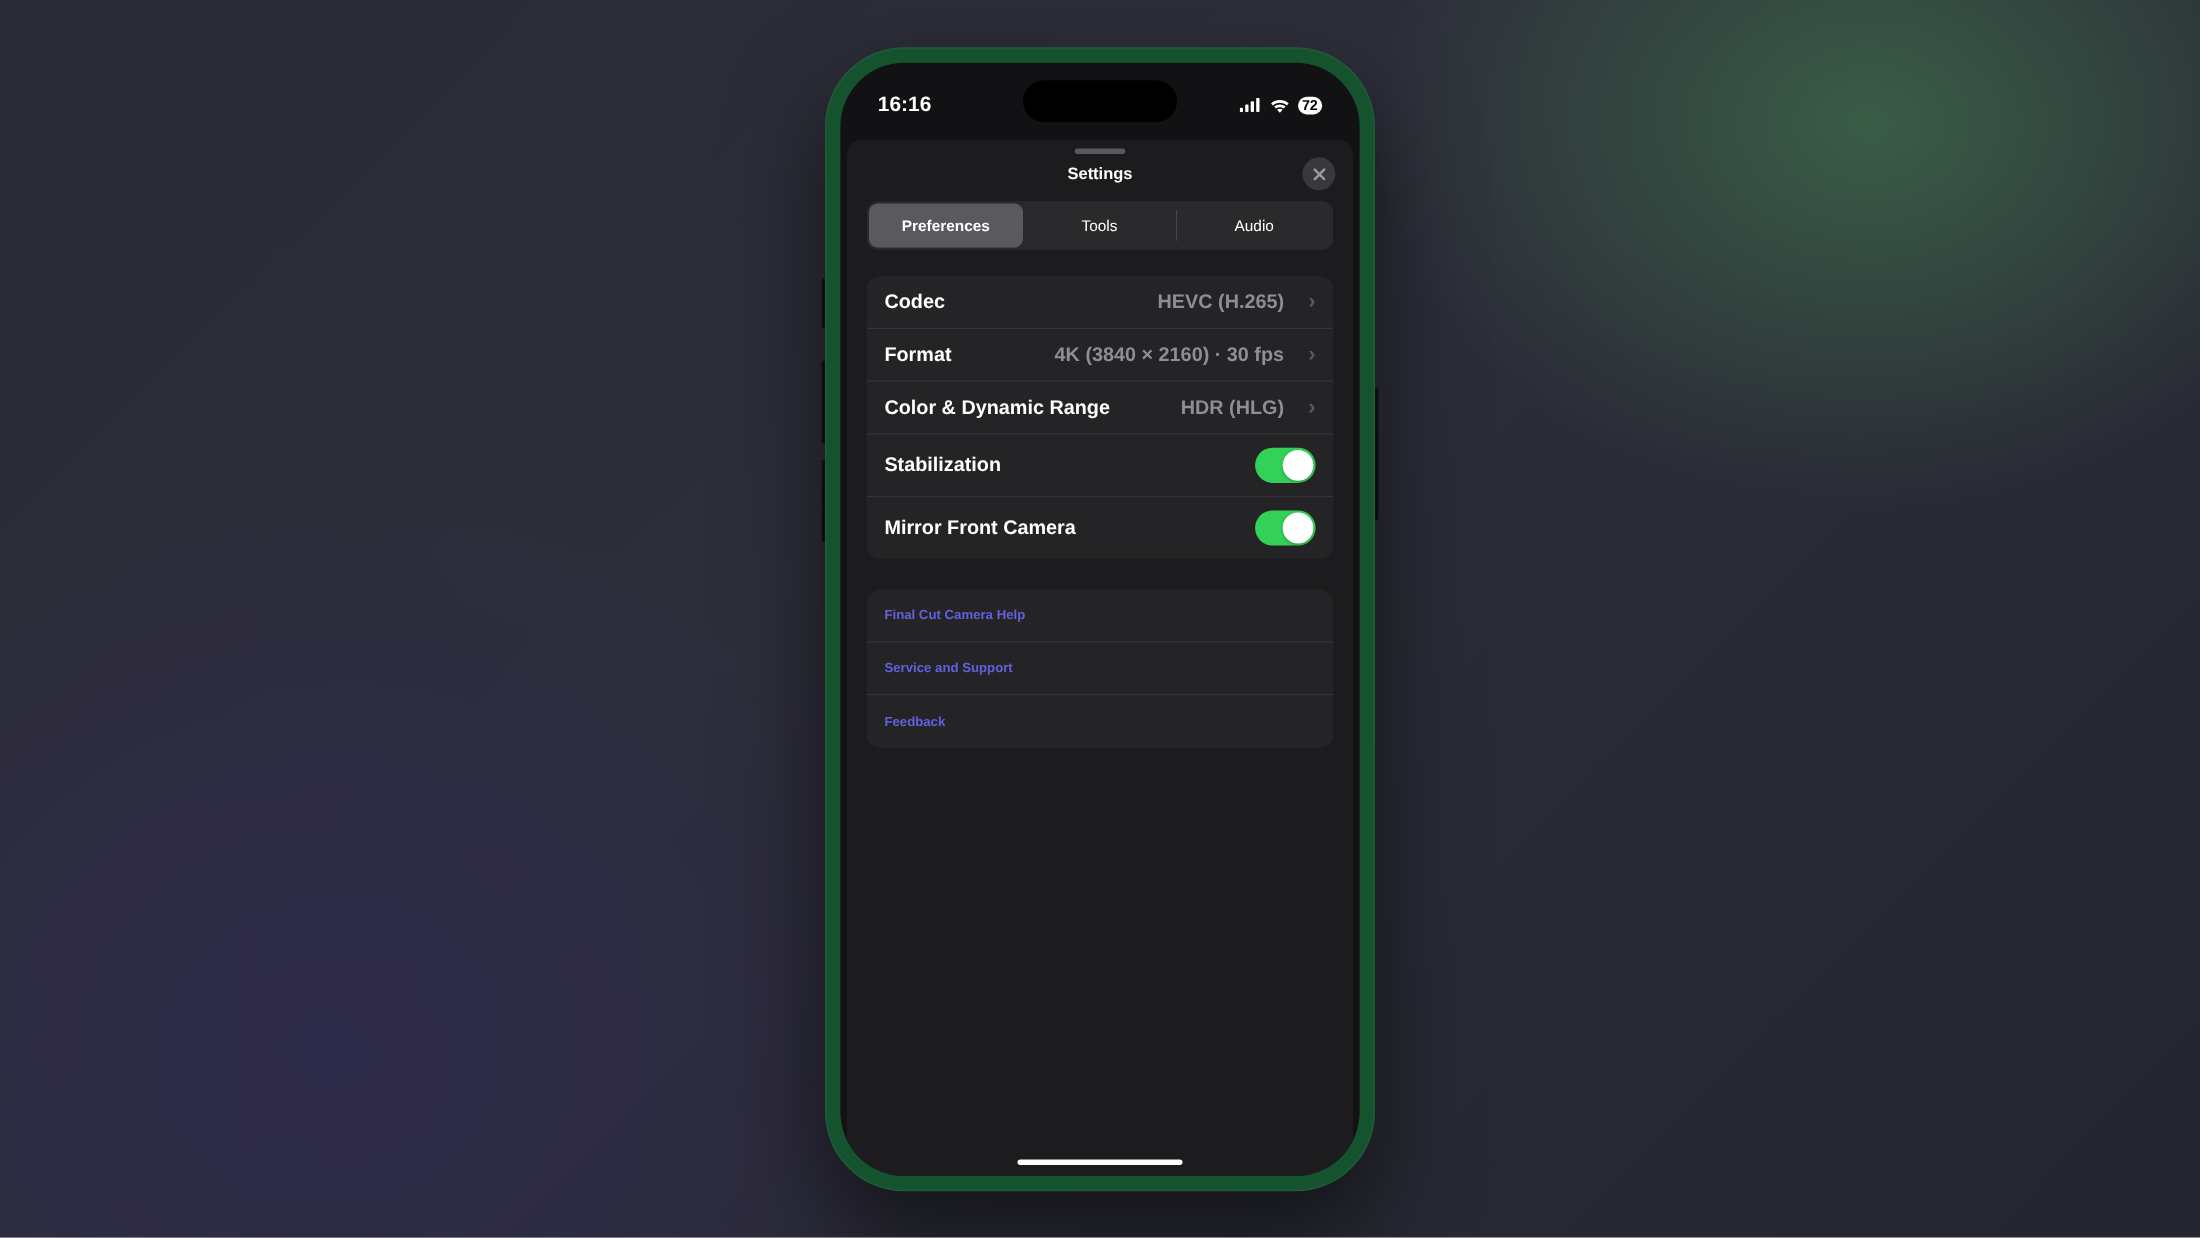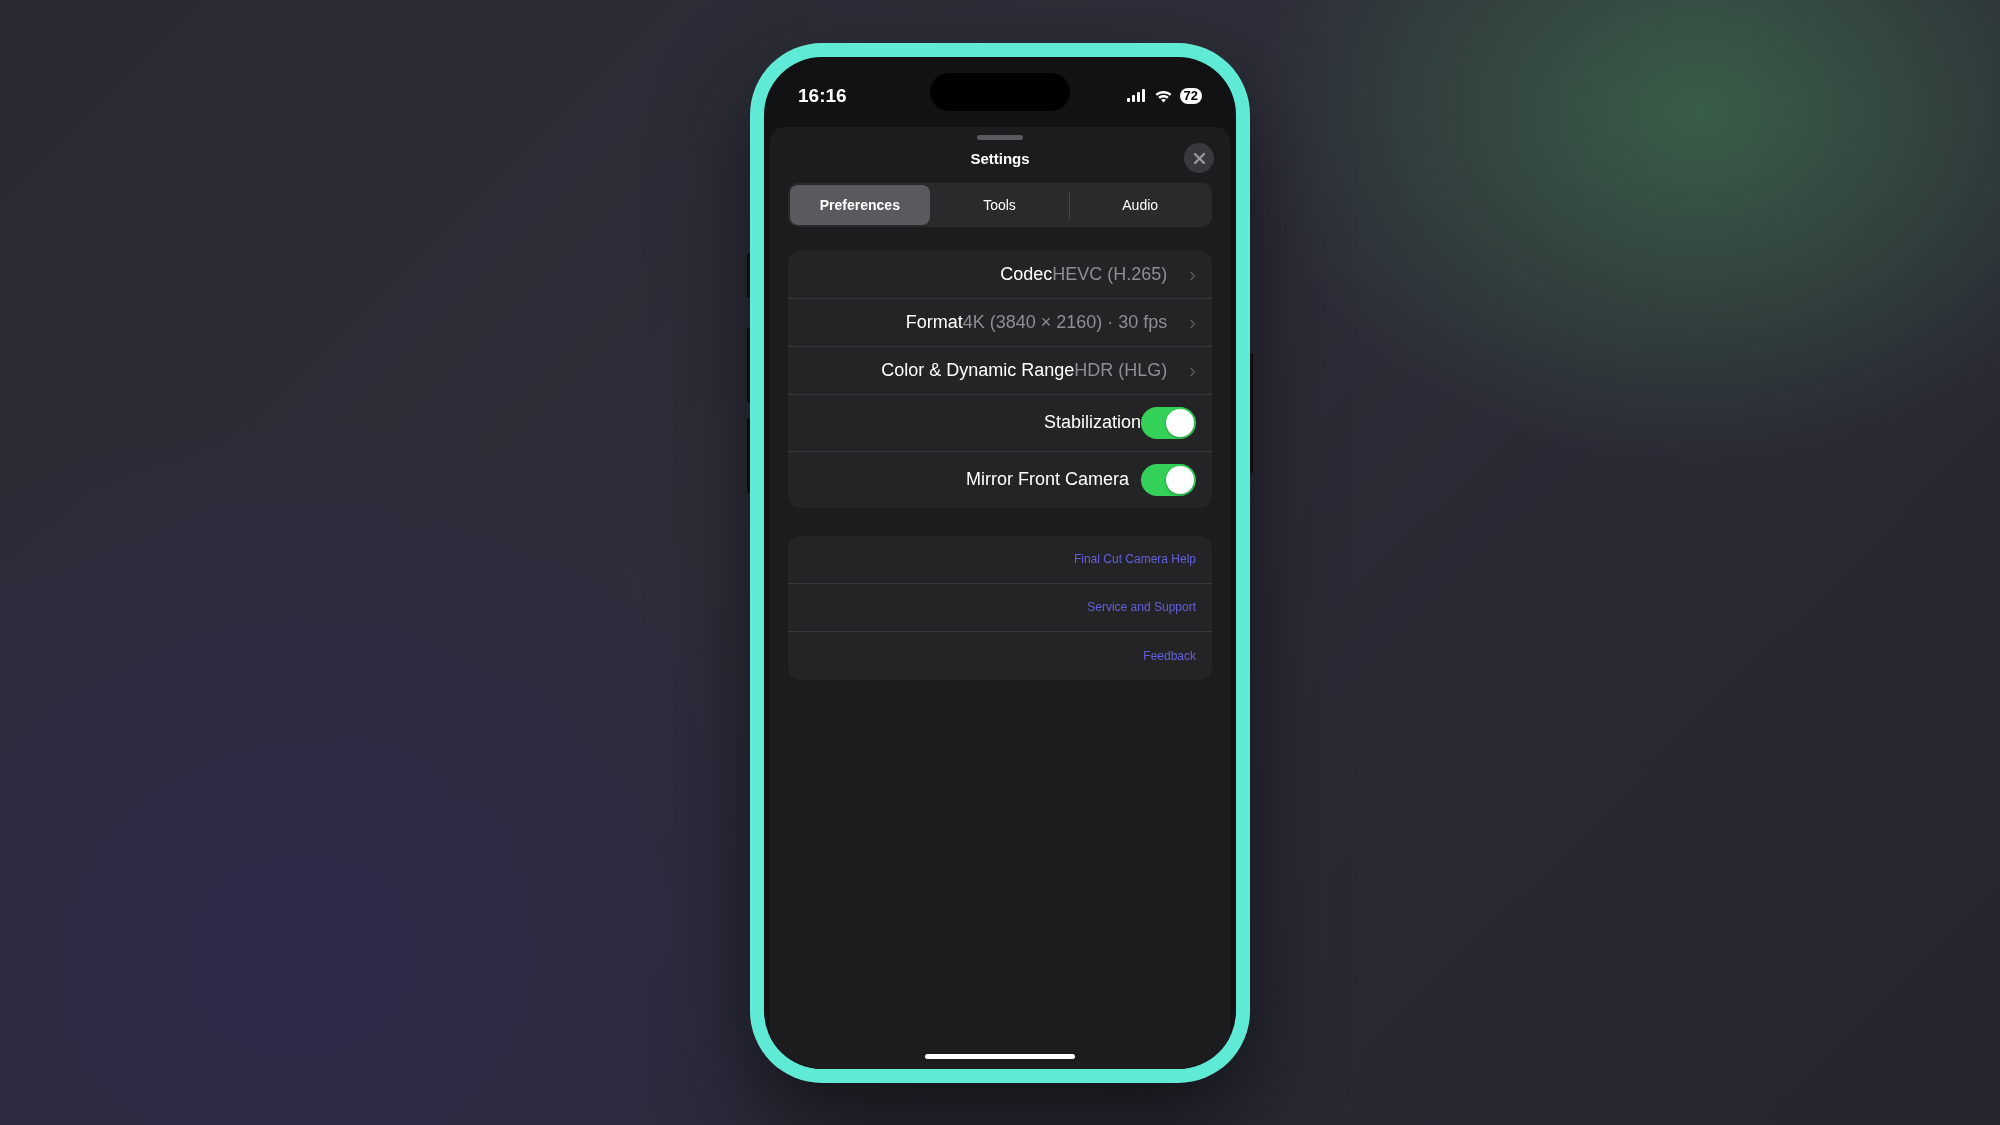--- a/index.html
+++ b/index.html
@@ -11,26 +11,25 @@
               linear-gradient(135deg, #2a2a35 0%, #2e2e3a 40%, #252530 100%);
   display: flex;
   justify-content: center;
   align-items: center;
   font-family: -apple-system, "SF Pro Text", "Helvetica Neue", Arial, sans-serif;
   -webkit-font-smoothing: antialiased;
 }
 .phone-frame {
   width: 500px;
   height: 1040px;
-  background: #5eead4;
+  background: #14532d;
   border-radius: 72px;
   padding: 14px;
   box-shadow: 0 40px 90px rgba(0,0,0,0.55), inset 0 0 3px rgba(255,255,255,0.15);
   position: relative;
-  text-align: right;
 }
 .phone-frame::before,
 .phone-frame::after {
   content: "";
   position: absolute;
   background: #0d0d0e;
   border-radius: 3px;
 }
 .phone-frame::before { left: -3px; top: 210px; width: 3px; height: 45px; }
 .phone-side-btn { position: absolute; background: #0d0d0e; border-radius: 3px; }
@@ -127,20 +126,21 @@
   background: #242426;
   border-radius: 12px;
   margin: 0 18px 28px;
   overflow: hidden;
 }
 .row {
   display: flex; align-items: center;
   padding: 12px 16px;
   min-height: 48px;
   border-bottom: 0.5px solid #38383c;
+  font-weight: bold;
 }
 .row:last-child { border-bottom: none; gap: 12px; }
 .row-label { color: #fff; font-size: 18px; flex: 1; }
 .row-value { color: #8e8e93; font-size: 18px; margin-right: 22px; }
 .chevron { color: #5a5a5e; font-size: 20px; }
 .link-label { color: #6360dd; font-size: 12px; flex: 1; }
 .toggle {
   width: 55px; height: 32px;
   background: #33d157;
   border-radius: 16px;

